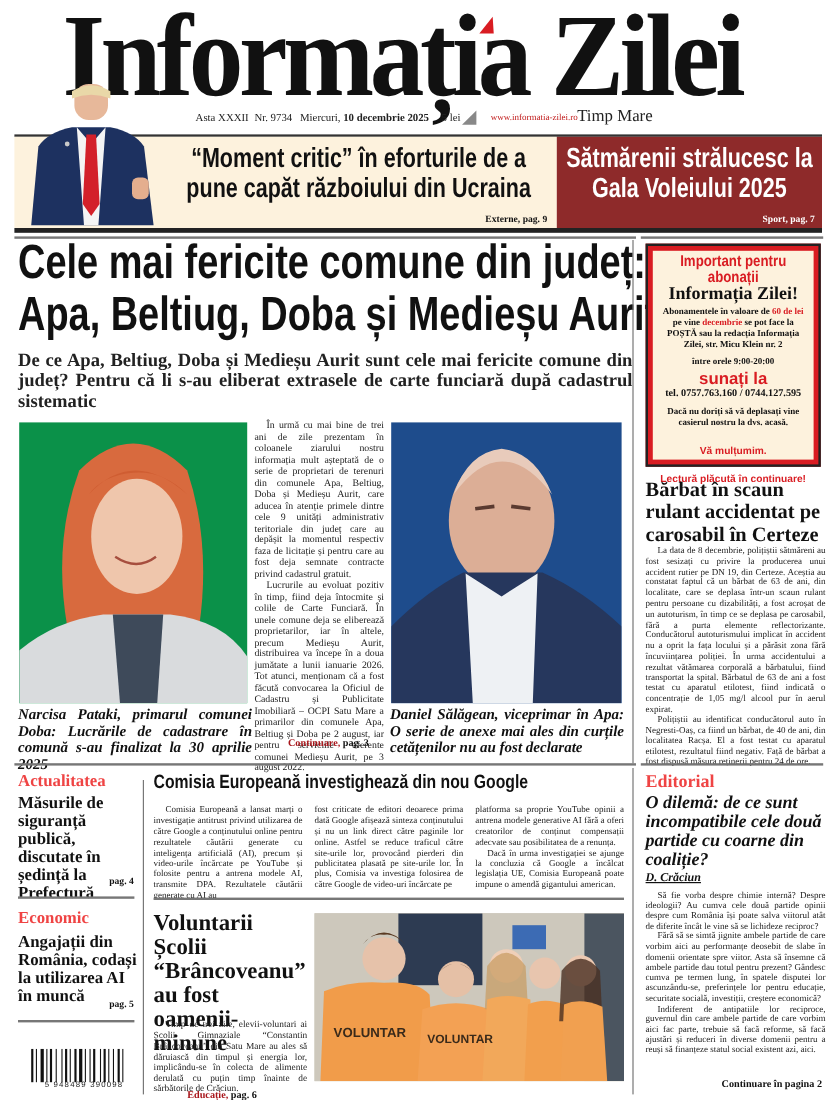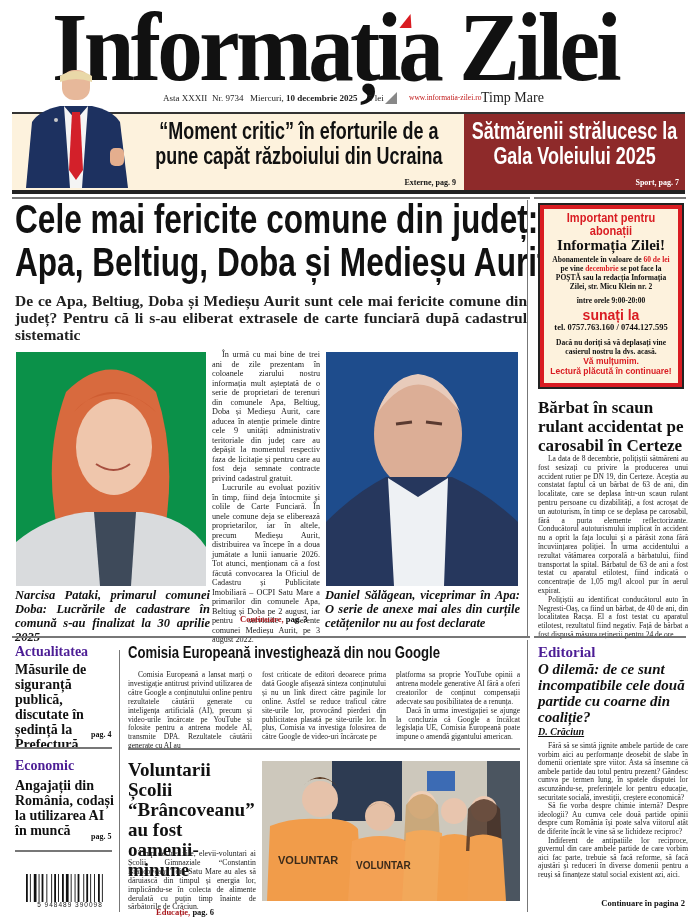--- a/index.html
+++ b/index.html
@@ -58,29 +58,29 @@
   
   #ad-box { position: absolute; left: 538px; top: 203px; width: 146px; height: 186px; border: 2px solid #222; background: #d91c22; padding: 4px; }
   #ad-inner { width: 100%; height: 100%; background: #fdf2dd; text-align: center; padding-top: 2px; }
   #ad-title { font-family: "Liberation Sans", sans-serif; font-weight: bold; color: #d91c22; font-size: 13px; line-height: 13px; transform: scaleX(0.85); }
   #ad-brand { font-weight: bold; font-size: 15px; line-height: 17px; color: #111; }
   #ad-text { font-weight: bold; font-size: 7.5px; line-height: 9px; color: #111; padding: 1px 4px; }
   #ad-hours { font-weight: bold; font-size: 7.5px; margin-top: 4px; }
   #ad-call { font-family: "Liberation Sans", sans-serif; font-weight: bold; color: #d91c22; font-size: 14px; line-height: 14px; margin-top: 3px; }
   #ad-phone { font-weight: bold; font-size: 8.5px; }
   #ad-note { font-weight: bold; font-size: 7.5px; line-height: 9px; margin-top: 6px; padding: 0 4px; }
-  .ad-thanks { font-family: "Liberation Sans", sans-serif; font-weight: bold; color: #d91c22; font-size: 8.5px; line-height: 10px; }
+  .ad-thanks { font-family: "Liberation Sans", sans-serif; font-weight: bold; color: #d91c22; font-size: 8.5px; line-height: 10px; margin-top: 14px; }
 
   
   #accident-title { position: absolute; left: 538px; top: 398px; width: 150px; font-weight: bold; font-size: 17px; line-height: 19px; }
   #accident-body { position: absolute; left: 538px; top: 455px; width: 150px; font-size: 7.5px; line-height: 8.8px; text-align: justify; color: #222; }
   #accident-body p { text-indent: 10px; }
 
   
-  .section-label { position: absolute; font-weight: bold; font-size: 14px; color: #4c1d95; }
+  .section-label { position: absolute; font-weight: bold; font-size: 14px; color: #ef4444; }
   .side-title { position: absolute; font-weight: bold; font-size: 14px; line-height: 15px; color: #111; }
   .side-page { position: absolute; font-size: 8px; font-weight: bold; }
 
   #barcode { position: absolute; left: 24px; top: 874px; width: 90px; height: 28px; }
   #barcode-num { position: absolute; left: 20px; top: 901px; width: 100px; font-size: 6.5px; font-family: "Liberation Sans", sans-serif; letter-spacing: 1px; color: #222; text-align: center; }
 
   
   #google-title { position: absolute; left: 128px; top: 644px; font-family: "Liberation Sans", sans-serif; font-weight: bold; font-size: 16px; color: #111; transform: scaleX(0.82); transform-origin: left top; white-space: nowrap; }
   .g-col { position: absolute; top: 671px; width: 124px; font-size: 7.5px; line-height: 8.9px; text-align: justify; color: #222; }
   .g-col p { text-indent: 10px; }
@@ -288,17 +288,17 @@
     <text x="16" y="103" font-family="Liberation Sans, sans-serif" font-weight="bold" font-size="11" fill="#3a2a1a">VOLUNTAR</text>
     <text x="94" y="108" font-family="Liberation Sans, sans-serif" font-weight="bold" font-size="10" fill="#3a2a1a">VOLUNTAR</text>
   </svg>
 </div>
 <div class="vrule" style="left:527px; top:640px; height:272px;"></div>
 
 <div id="ed-label" class="section-label">Editorial</div>
 <div id="ed-title">O dilemă: de ce sunt incompatibile cele două partide cu coarne din coaliție?</div>
 <div id="ed-author">D. Crăciun</div>
 <div id="ed-body">
+  <p>Să fie vorba despre chimie internă? Despre ideologii? Au cumva cele două partide opinii despre cum România își poate salva viitorul atât de diferite încât le vine să se lichideze reciproc?</p>
   <p>Fără să se simtă jignite ambele partide de care vorbim aici au performanțe deosebit de slabe în domenii orientate spre viitor. Asta să însemne că ambele partide dau totul pentru prezent? Gândesc cumva pe termen lung, în spatele disputei lor ascunzându-se, preferințele lor pentru educație, securitate socială, investiții, creștere economică?</p>
-  <p>Să fie vorba despre chimie internă? Despre ideologii? Au cumva cele două partide opinii despre cum România își poate salva viitorul atât de diferite încât le vine să se lichideze reciproc?</p>
   <p>Indiferent de antipatiile lor reciproce, guvernul din care ambele partide de care vorbim aici fac parte, trebuie să facă reforme, să facă ajustări și reduceri în diverse domenii pentru a reuși să finanțeze statul social existent azi, aici.</p>
 </div>
 <div id="ed-continue">Continuare în pagina 2</div>
 
 </body></html>

